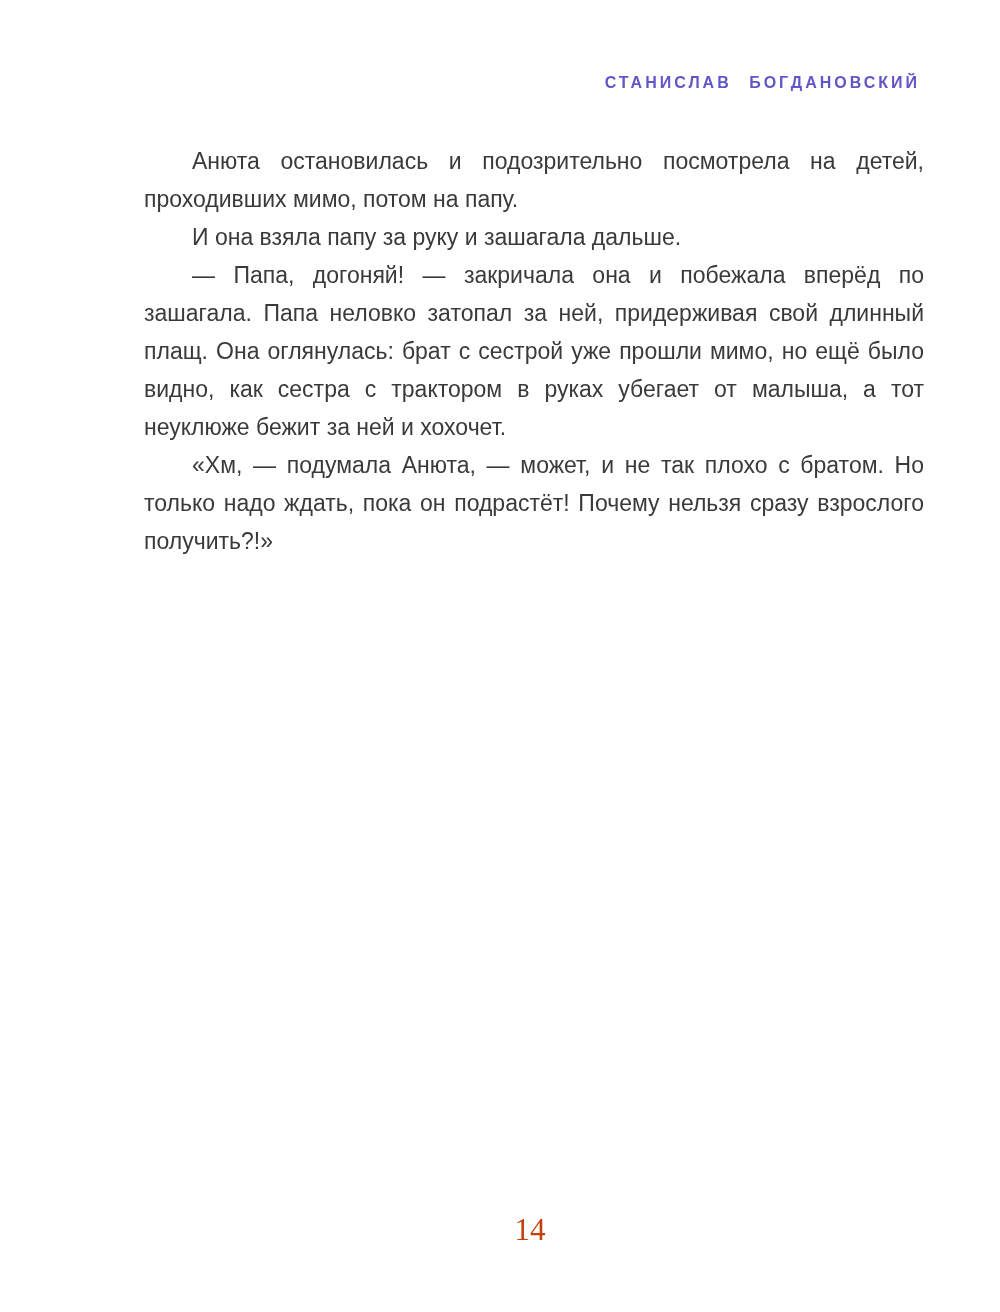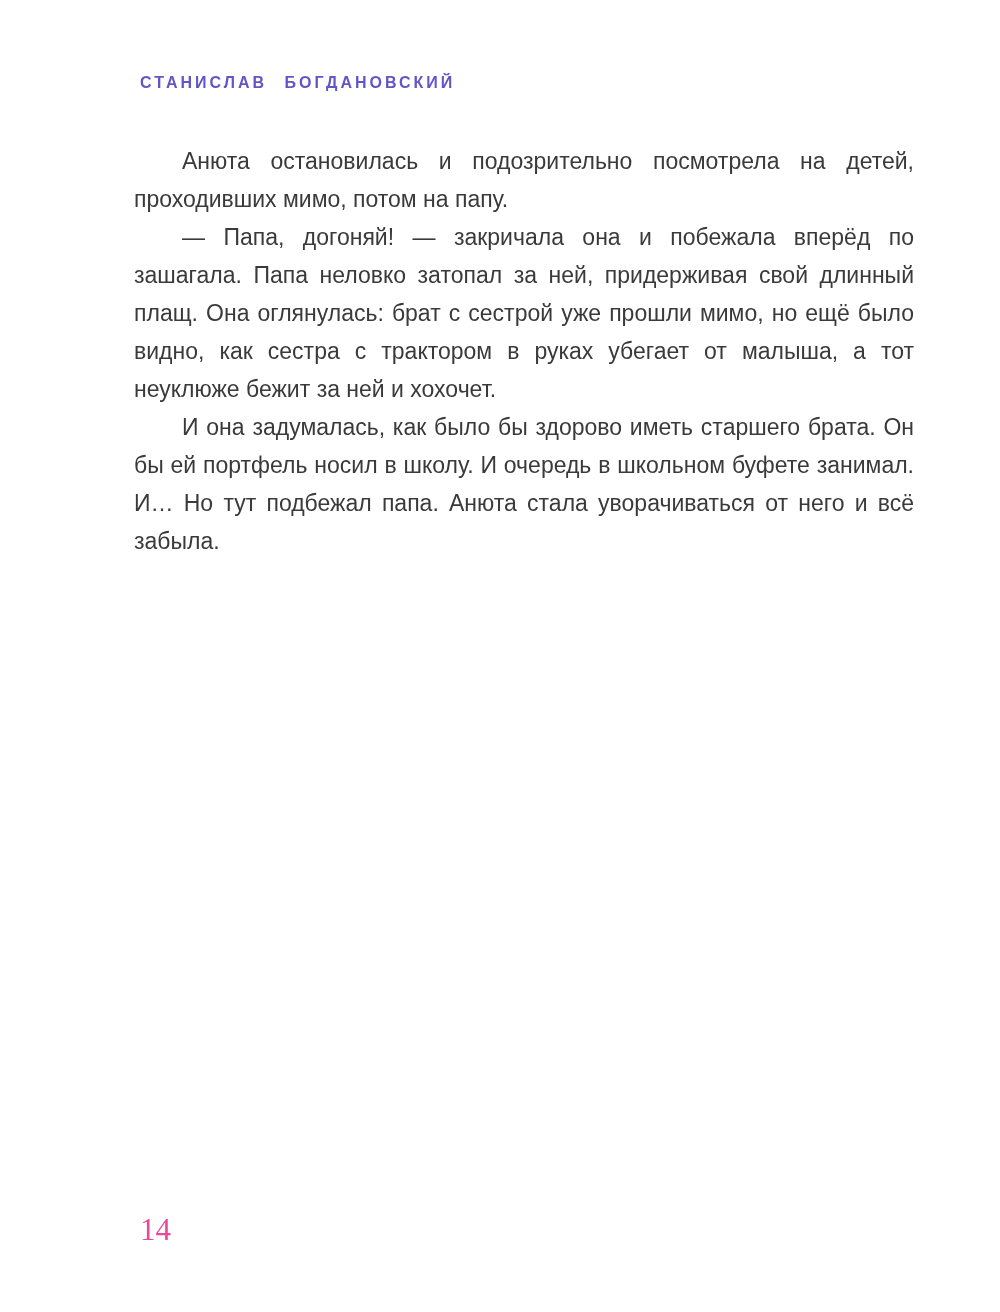--- a/index.html
+++ b/index.html
@@ -16,62 +16,63 @@
   }
   .page {
     position: absolute;
     inset: 0;
   }
   .author-header {
     position: absolute;
     top: 74px;
     left: 140px;
     width: 780px;
-    text-align: left;
+    text-align: right;
     font-size: 16px;
     font-weight: 700;
     letter-spacing: 3px;
     word-spacing: 10px;
     color: #6156c8;
   }
   .text-block {
     position: absolute;
     top: 142px;
-    left: 134px;
+    left: 144px;
     width: 780px;
     color: #3a3a3a;
     font-size: 23px;
     line-height: 38px;
     text-align: justify;
   }
   .text-block p {
     margin: 0;
     text-indent: 48px;
     hyphens: auto;
     -webkit-hyphens: auto;
   }
   .page-number {
     position: absolute;
     top: 1212px;
     left: 140px;
     width: 780px;
-    text-align: left;
+    text-align: center;
     font-family: "Liberation Serif", "DejaVu Serif", serif;
     font-size: 31px;
-    color: #ec4899;
+    color: #c2410c;
   }
 </style>
 </head>
 <body>
 
 <div class="page">
 
   <div class="author-header">СТАНИСЛАВ БОГДАНОВСКИЙ</div>
 
   <div class="text-block">
     <p>Анюта остановилась и подозрительно посмотрела на детей, проходивших мимо, потом на папу.</p>
+    <p>И она взяла папу за руку и зашагала дальше.</p>
     <p>— Папа, догоняй! — закричала она и побежала вперёд по зашагала. Папа неловко затопал за ней, придерживая свой длинный плащ. Она оглянулась: брат с сестрой уже прошли мимо, но ещё было видно, как сестра с трактором в руках убегает от малыша, а тот неуклюже бежит за ней и хохочет.</p>
-    <p>И она задумалась, как было бы здорово иметь старшего брата. Он бы ей портфель носил в школу. И очередь в школьном буфете занимал. И… Но тут подбежал папа. Анюта стала уворачиваться от него и всё забыла.</p>
+    <p>«Хм, — подумала Анюта, — может, и не так плохо с братом. Но только надо ждать, пока он подрастёт! Почему нельзя сразу взрослого получить?!»</p>
   </div>
 
   <div class="page-number">14</div>
 
 </div>
 
 </body></html>

